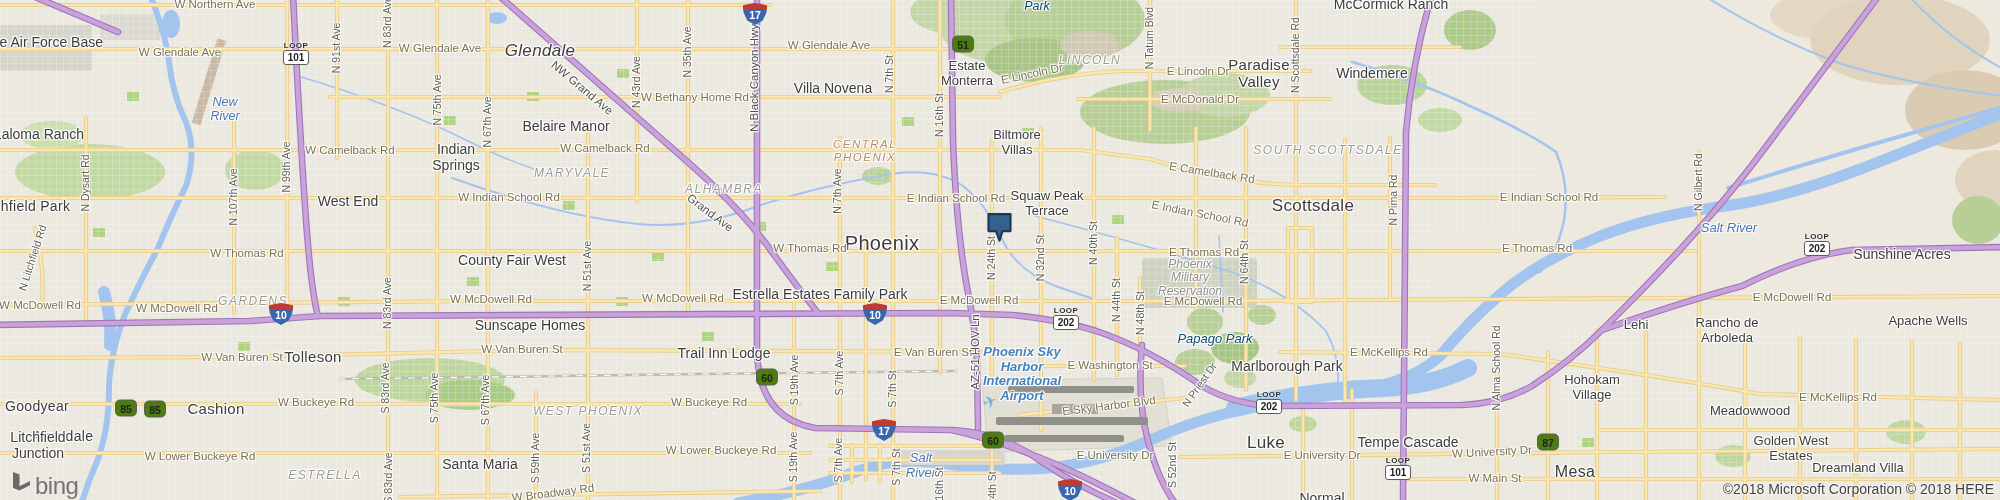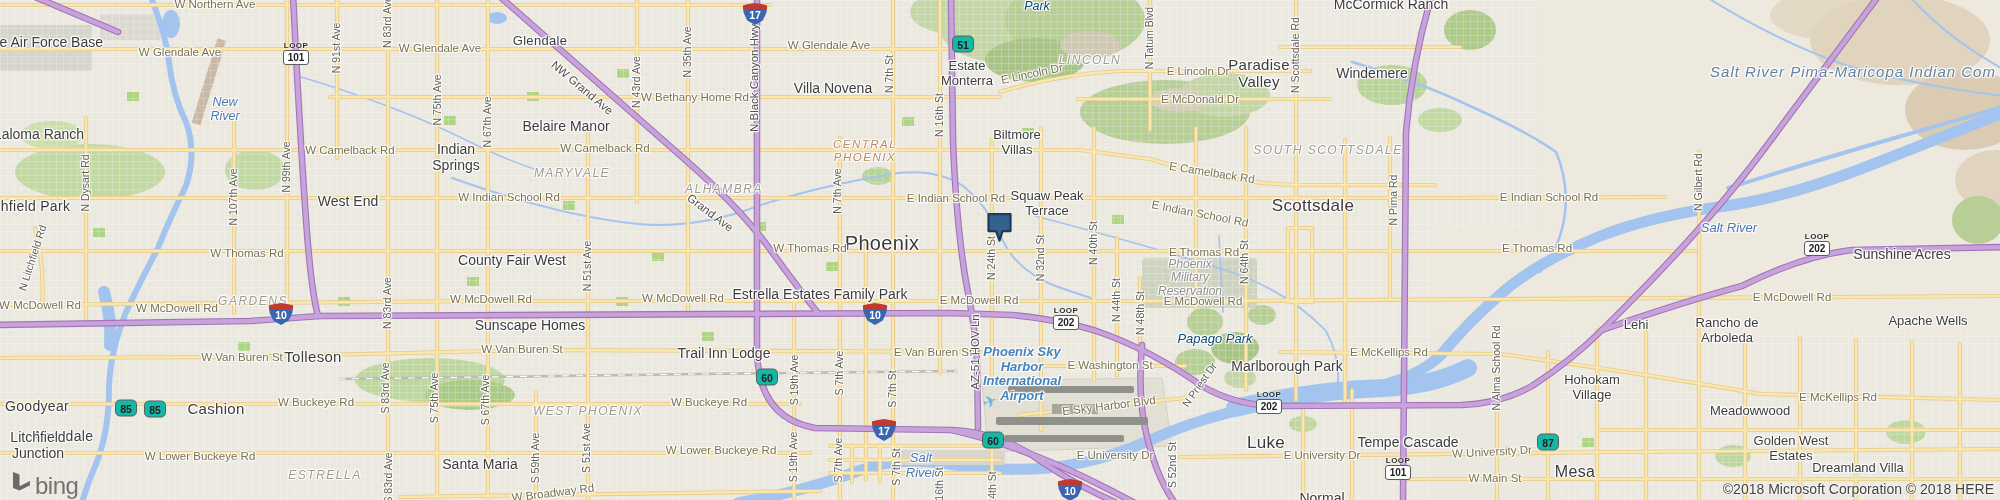--- a/index.html
+++ b/index.html
@@ -21,21 +21,21 @@
   .lbl-waterb{font-size:15px;color:#64819F;font-style:italic;letter-spacing:1px}
   .lbl-park{font-size:12.5px;color:#0c4a6e;font-style:italic}
   .lbl-air{font-size:13px;color:#4583BC;font-style:italic;font-weight:600}
   .lbl-plane{font-size:17px;color:#6FB0DE;text-shadow:none}
   .shield{position:absolute;transform:translate(-50%,-50%);display:flex;align-items:center;
           justify-content:center;pointer-events:none}
   .shield-i{width:25px;height:22px;padding-top:2px;box-sizing:border-box;color:#fff;
             font-size:10.5px;font-weight:bold;
             clip-path:polygon(50% 0%,80% 6%,100% 11%,95% 46%,81% 79%,50% 100%,19% 79%,5% 46%,0% 11%,20% 6%);
             background:linear-gradient(#BF3B32 0 30%,#3A66B0 30% 100%)}
-  .shield-us{min-width:22px;height:17px;padding:0 2px;background:#14b8a6;border:1.5px solid #5C5C5C;
+  .shield-us{min-width:22px;height:17px;padding:0 2px;background:#4d7c0f;border:1.5px solid #5C5C5C;
              border-radius:5px;color:#222;font-size:10.5px;font-weight:bold;display:flex;
              align-items:center;justify-content:center;box-sizing:border-box}
   .shield-loop{flex-direction:column;gap:0}
   .loop-word{font-size:8px;font-weight:bold;color:#2B2B2B;letter-spacing:.4px;
              text-shadow:0 0 2px #fff,0 0 2px #fff}
   .loop-box{min-width:26px;height:15px;padding:0 2px;background:#fff;border:1.5px solid #5C5C5C;
             border-radius:3px;color:#222;font-size:10px;font-weight:bold;display:flex;
             align-items:center;justify-content:center;box-sizing:border-box}
   .marker{position:absolute;transform:translate(-50%,-58%);pointer-events:auto}
   .attr{position:absolute;right:6px;bottom:3px;font-size:14px;color:#424242;
@@ -228,21 +228,21 @@
 
     <g fill="#90908A">
       <rect x="1008" y="386" width="126" height="7" rx="2"></rect>
       <rect x="996" y="417" width="152" height="8" rx="2"></rect>
       <rect x="1004" y="435" width="120" height="7" rx="2"></rect>
       <rect x="1052" y="404" width="46" height="10" rx="1" fill="#A8A59B"></rect>
     </g>
   </svg>
 
   <div id="labels-layer">
-      <div class="lbl lbl-city" style="left: 540px; top: 41px; font-size: 13px; transform: translate(-50%, -50%) rotate(0deg);">Glendale</div>
+      <div class="lbl lbl-city" style="left: 540px; top: 51px; font-size: 17px; transform: translate(-50%, -50%) rotate(0deg); font-style: italic;">Glendale</div>
       <div class="lbl lbl-city" style="left: 882px; top: 243px; font-size: 20px; transform: translate(-50%, -50%) rotate(0deg);">Phoenix</div>
       <div class="lbl lbl-city" style="left: 1313px; top: 206px; font-size: 17px; transform: translate(-50%, -50%) rotate(0deg);">Scottsdale</div>
       <div class="lbl lbl-city" style="left: 1266px; top: 443px; font-size: 17px; transform: translate(-50%, -50%) rotate(0deg);">Luke</div>
       <div class="lbl lbl-city" style="left: 1575px; top: 472px; font-size: 16px; transform: translate(-50%, -50%) rotate(0deg);">Mesa</div>
       <div class="lbl lbl-city" style="left: 313px; top: 357px; font-size: 15px; transform: translate(-50%, -50%) rotate(0deg);">Tolleson</div>
       <div class="lbl lbl-city" style="left: 63px; top: 391px; font-size: 14px; transform: translate(-50%, -50%) rotate(0deg); margin-top: 46px;">Avondale</div>
       <div class="lbl lbl-city" style="left: 37px; top: 407px; font-size: 14px; transform: translate(-50%, -50%) rotate(0deg);">Goodyear</div>
       <div class="lbl lbl-city" style="left: 216px; top: 409px; font-size: 15px; transform: translate(-50%, -50%) rotate(0deg);">Cashion</div>
       <div class="lbl lbl-city" style="left: 1259px; top: 74px; font-size: 15px; transform: translate(-50%, -50%) rotate(0deg);">Paradise
 Valley</div>
@@ -295,21 +295,20 @@
       <div class="lbl lbl-area" style="left: 1190px; top: 278px; transform: translate(-50%, -50%) rotate(0deg);">Phoenix
 Military
 Reservation</div>
       <div class="lbl lbl-park" style="left: 1215px; top: 339px; font-size: 13px; transform: translate(-50%, -50%) rotate(0deg);">Papago Park</div>
       <div class="lbl lbl-park" style="left: 1037px; top: 6px; transform: translate(-50%, -50%) rotate(0deg);">Park</div>
       <div class="lbl lbl-water" style="left: 225px; top: 109px; transform: translate(-50%, -50%) rotate(0deg);">New
 River</div>
       <div class="lbl lbl-water" style="left: 1729px; top: 228px; font-size: 13px; transform: translate(-50%, -50%) rotate(0deg);">Salt River</div>
       <div class="lbl lbl-water" style="left: 921px; top: 466px; font-size: 13px; transform: translate(-50%, -50%) rotate(0deg);">Salt
 River</div>
-      <div class="lbl lbl-waterb" style="left: 1853px; top: 72px; transform: translate(-50%, -50%) rotate(0deg);">Salt River Pima-Maricopa Indian Com</div>
       <div class="lbl lbl-air" style="left: 1022px; top: 374px; transform: translate(-50%, -50%) rotate(0deg);">Phoenix Sky
 Harbor
 International
 Airport</div>
       <div class="lbl lbl-plane" style="left: 990px; top: 402px; transform: translate(-50%, -50%) rotate(-20deg);">✈</div>
       <div class="lbl lbl-road" style="left: 215px; top: 4px; transform: translate(-50%, -50%) rotate(0deg);">W Northern Ave</div>
       <div class="lbl lbl-road" style="left: 180px; top: 52px; transform: translate(-50%, -50%) rotate(0deg);">W Glendale Ave</div>
       <div class="lbl lbl-road" style="left: 440px; top: 48px; transform: translate(-50%, -50%) rotate(0deg);">W Glendale Ave</div>
       <div class="lbl lbl-road" style="left: 829px; top: 45px; transform: translate(-50%, -50%) rotate(0deg);">W Glendale Ave</div>
       <div class="lbl lbl-road" style="left: 695px; top: 97px; transform: translate(-50%, -50%) rotate(0deg);">W Bethany Home Rd</div>

